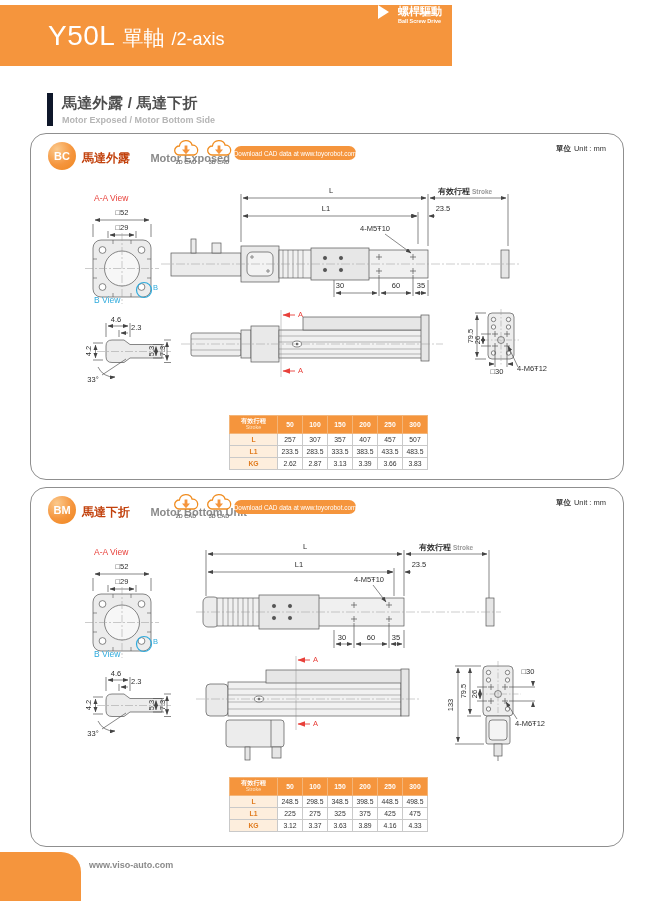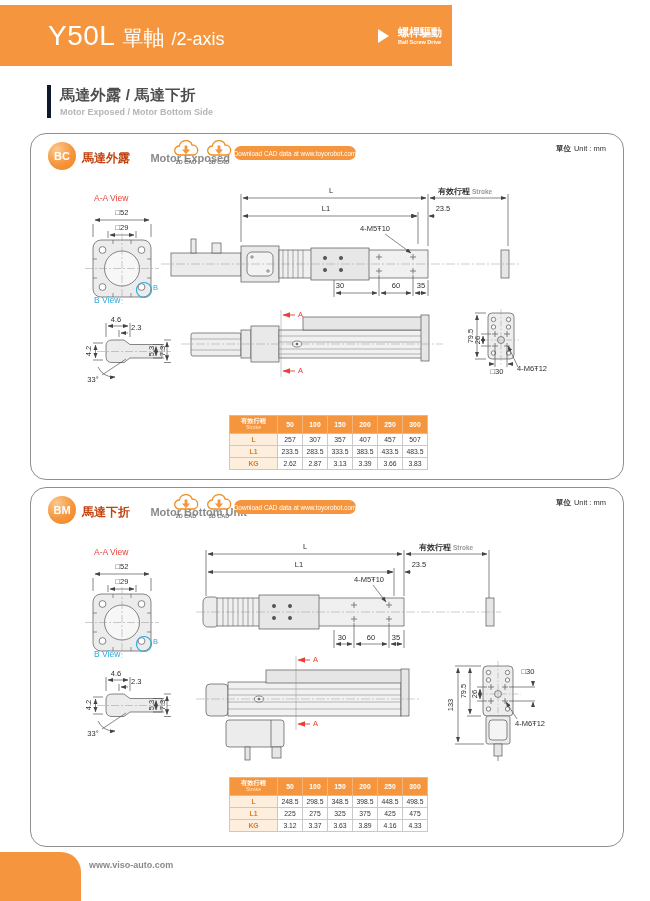--- a/index.html
+++ b/index.html
@@ -5,26 +5,26 @@
   html,body{margin:0;padding:0}
   body{width:650px;height:901px;position:relative;background:#fff;overflow:hidden;
        font-family:"Liberation Sans","DejaVu Sans",sans-serif;color:#333}
 
   
   .topbar{position:absolute;left:0;top:5px;width:452px;height:61px;background:#f5953d;color:#fff;display:flex;align-items:center}
   .title{margin-left:48px;display:flex;align-items:baseline;gap:7px;white-space:nowrap}
   .title .model{font-size:28px;font-weight:normal;letter-spacing:.5px}
   .title .zh{font-size:21px;font-weight:normal}
   .title .en{font-size:18px;font-weight:normal}
-  .drive{position:absolute;right:10px;top:0;height:100%;display:flex;align-items:center;gap:9px}
+  .drive{position:absolute;right:10px;top:0;height:100%;display:flex;align-items:flex-start;gap:9px}
   .tri{width:0;height:0;border-left:11px solid #fff;border-top:7px solid transparent;border-bottom:7px solid transparent}
   .drive-zh{font-size:11px;font-weight:bold;line-height:1.15}
   .drive-en{font-size:5.5px;font-weight:bold;line-height:1.2}
 
-  .sechead{position:absolute;left:47px;top:85px;border-left:4px solid #0f172a;padding:1px 0 1px 9px}
+  .sechead{position:absolute;left:47px;top:93px;border-left:6px solid #0f172a;padding:1px 0 1px 9px}
   .sechead h2{margin:0;font-size:15px;color:#4d4d4d;letter-spacing:.3px}
   .sechead p{margin:2px 0 0;font-size:9px;color:#b5b5b5;font-weight:bold}
 
   
   .panel{position:absolute;left:30px;width:592px;background:#fff;border:1.5px solid #8f8f8f;border-radius:16px}
   .badge{position:absolute;left:17px;top:8px;width:28px;height:28px;border-radius:50%;
          background:radial-gradient(circle at 32% 26%,#fbc98c 0%,#f5953d 55%,#ef861d 100%);
          color:#fff;font-size:11px;font-weight:bold;display:flex;align-items:center;justify-content:center}
   .pname{position:absolute;left:51px;top:14px;white-space:nowrap}
   .pname b{font-size:12px;color:#c2410c}

